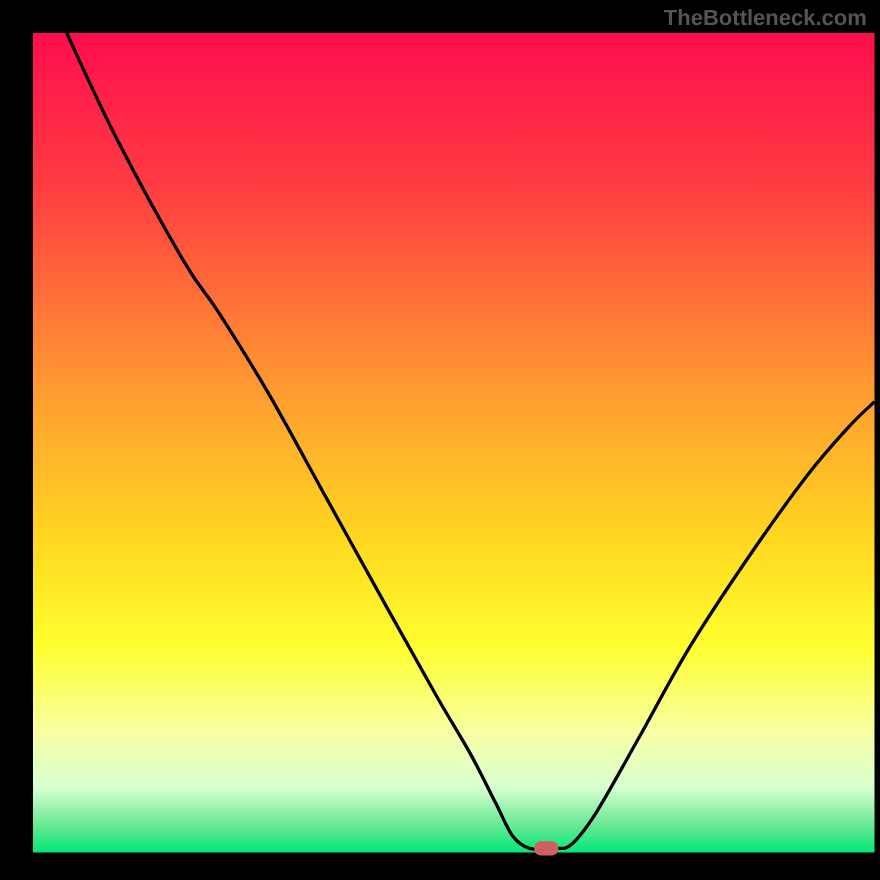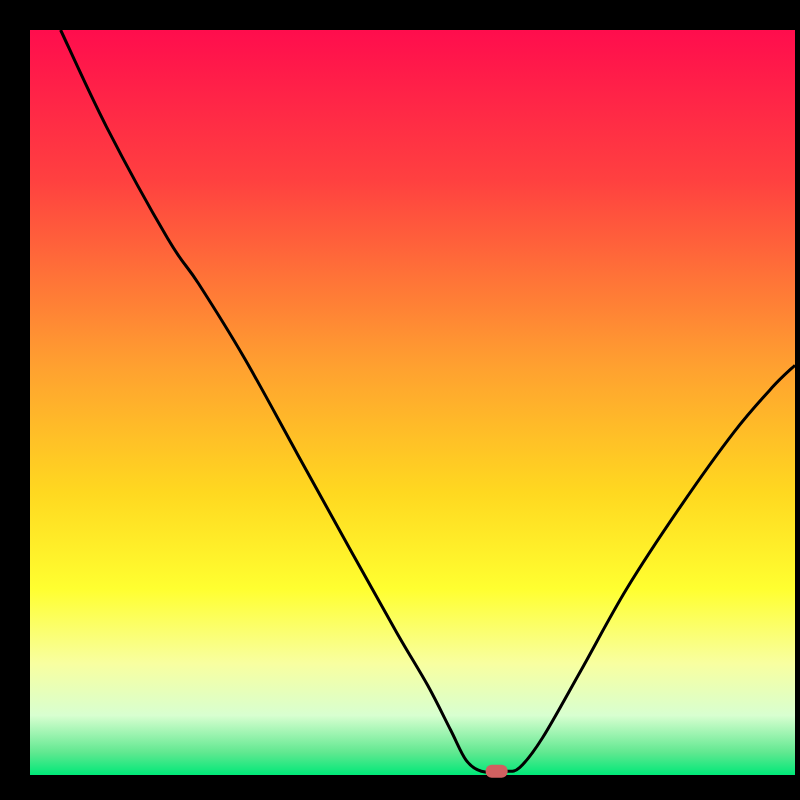--- a/index.html
+++ b/index.html
@@ -47,13 +47,14 @@
           <stop offset="92%" stop-color="#d8ffd0"></stop>
           <stop offset="97%" stop-color="#60e890"></stop>
           <stop offset="100%" stop-color="#00e878"></stop>
         </linearGradient>
     </defs>
     <rect id="black-bg" x="0" y="0" width="800" height="800" fill="#000"></rect>
     <rect id="gradient-rect" fill="url(#bg-gradient)" x="30" y="30" width="765" height="745"></rect>
     <path id="curve-path" fill="none" stroke="#000" stroke-width="3" d="M 60.6 30 C 68.25 46.141666666666666, 88.65 92.08333333333334, 106.5 126.85000000000002 C 124.35 161.6166666666667, 152.39999999999998 212.52500000000003, 167.7 238.60000000000002 C 183 264.675, 185.55 263.4333333333333, 198.3 283.29999999999995 C 211.05 303.16666666666663, 227.62500000000003 329.2416666666666, 244.20000000000002 357.79999999999995 C 260.77500000000003 386.3583333333333, 279.9 422.3666666666666, 297.75 454.65 C 315.6 486.93333333333334, 334.725 521.7, 351.3 551.5 C 367.875 581.3, 384.45 611.1, 397.2 633.45 C 409.95 655.8000000000001, 418.875 669.4583333333334, 427.8 685.6 C 436.725 701.7416666666667, 444.37500000000006 717.8833333333333, 450.75000000000006 730.3 C 457.12500000000006 742.7166666666666, 460.95 753.2708333333334, 466.04999999999995 760.1 C 471.1499999999999 766.9291666666667, 474.97499999999997 769.4125, 481.34999999999997 771.275 C 487.72499999999997 773.1374999999999, 497.925 771.8958333333333, 504.3 771.275 C 510.675 770.6541666666667, 513.225 773.1374999999999, 519.6 767.55 C 525.975 761.9625, 532.3500000000001 753.8916666666667, 542.5500000000001 737.75 C 552.75 721.6083333333333, 566.775 695.5333333333334, 580.8 670.7 C 594.8249999999999 645.8666666666667, 610.125 616.0666666666667, 626.7 588.75 C 643.2750000000001 561.4333333333333, 662.4 532.875, 680.25 506.8 C 698.1 480.725, 718.5000000000001 452.1666666666667, 733.8000000000001 432.3 C 749.1 412.43333333333334, 761.8499999999999 398.775, 772.05 387.59999999999997 C 782.25 376.42499999999995, 791.175 368.97499999999997, 795 365.24999999999994"></path>
     <rect id="marker-rect" rx="6" ry="6" x="485.65" y="764.775" width="22" height="13" fill="#d06060"></rect>
   </svg>
+  <div class="watermark">TheBottleneck.com</div>
 </div>
 
 </body></html>

